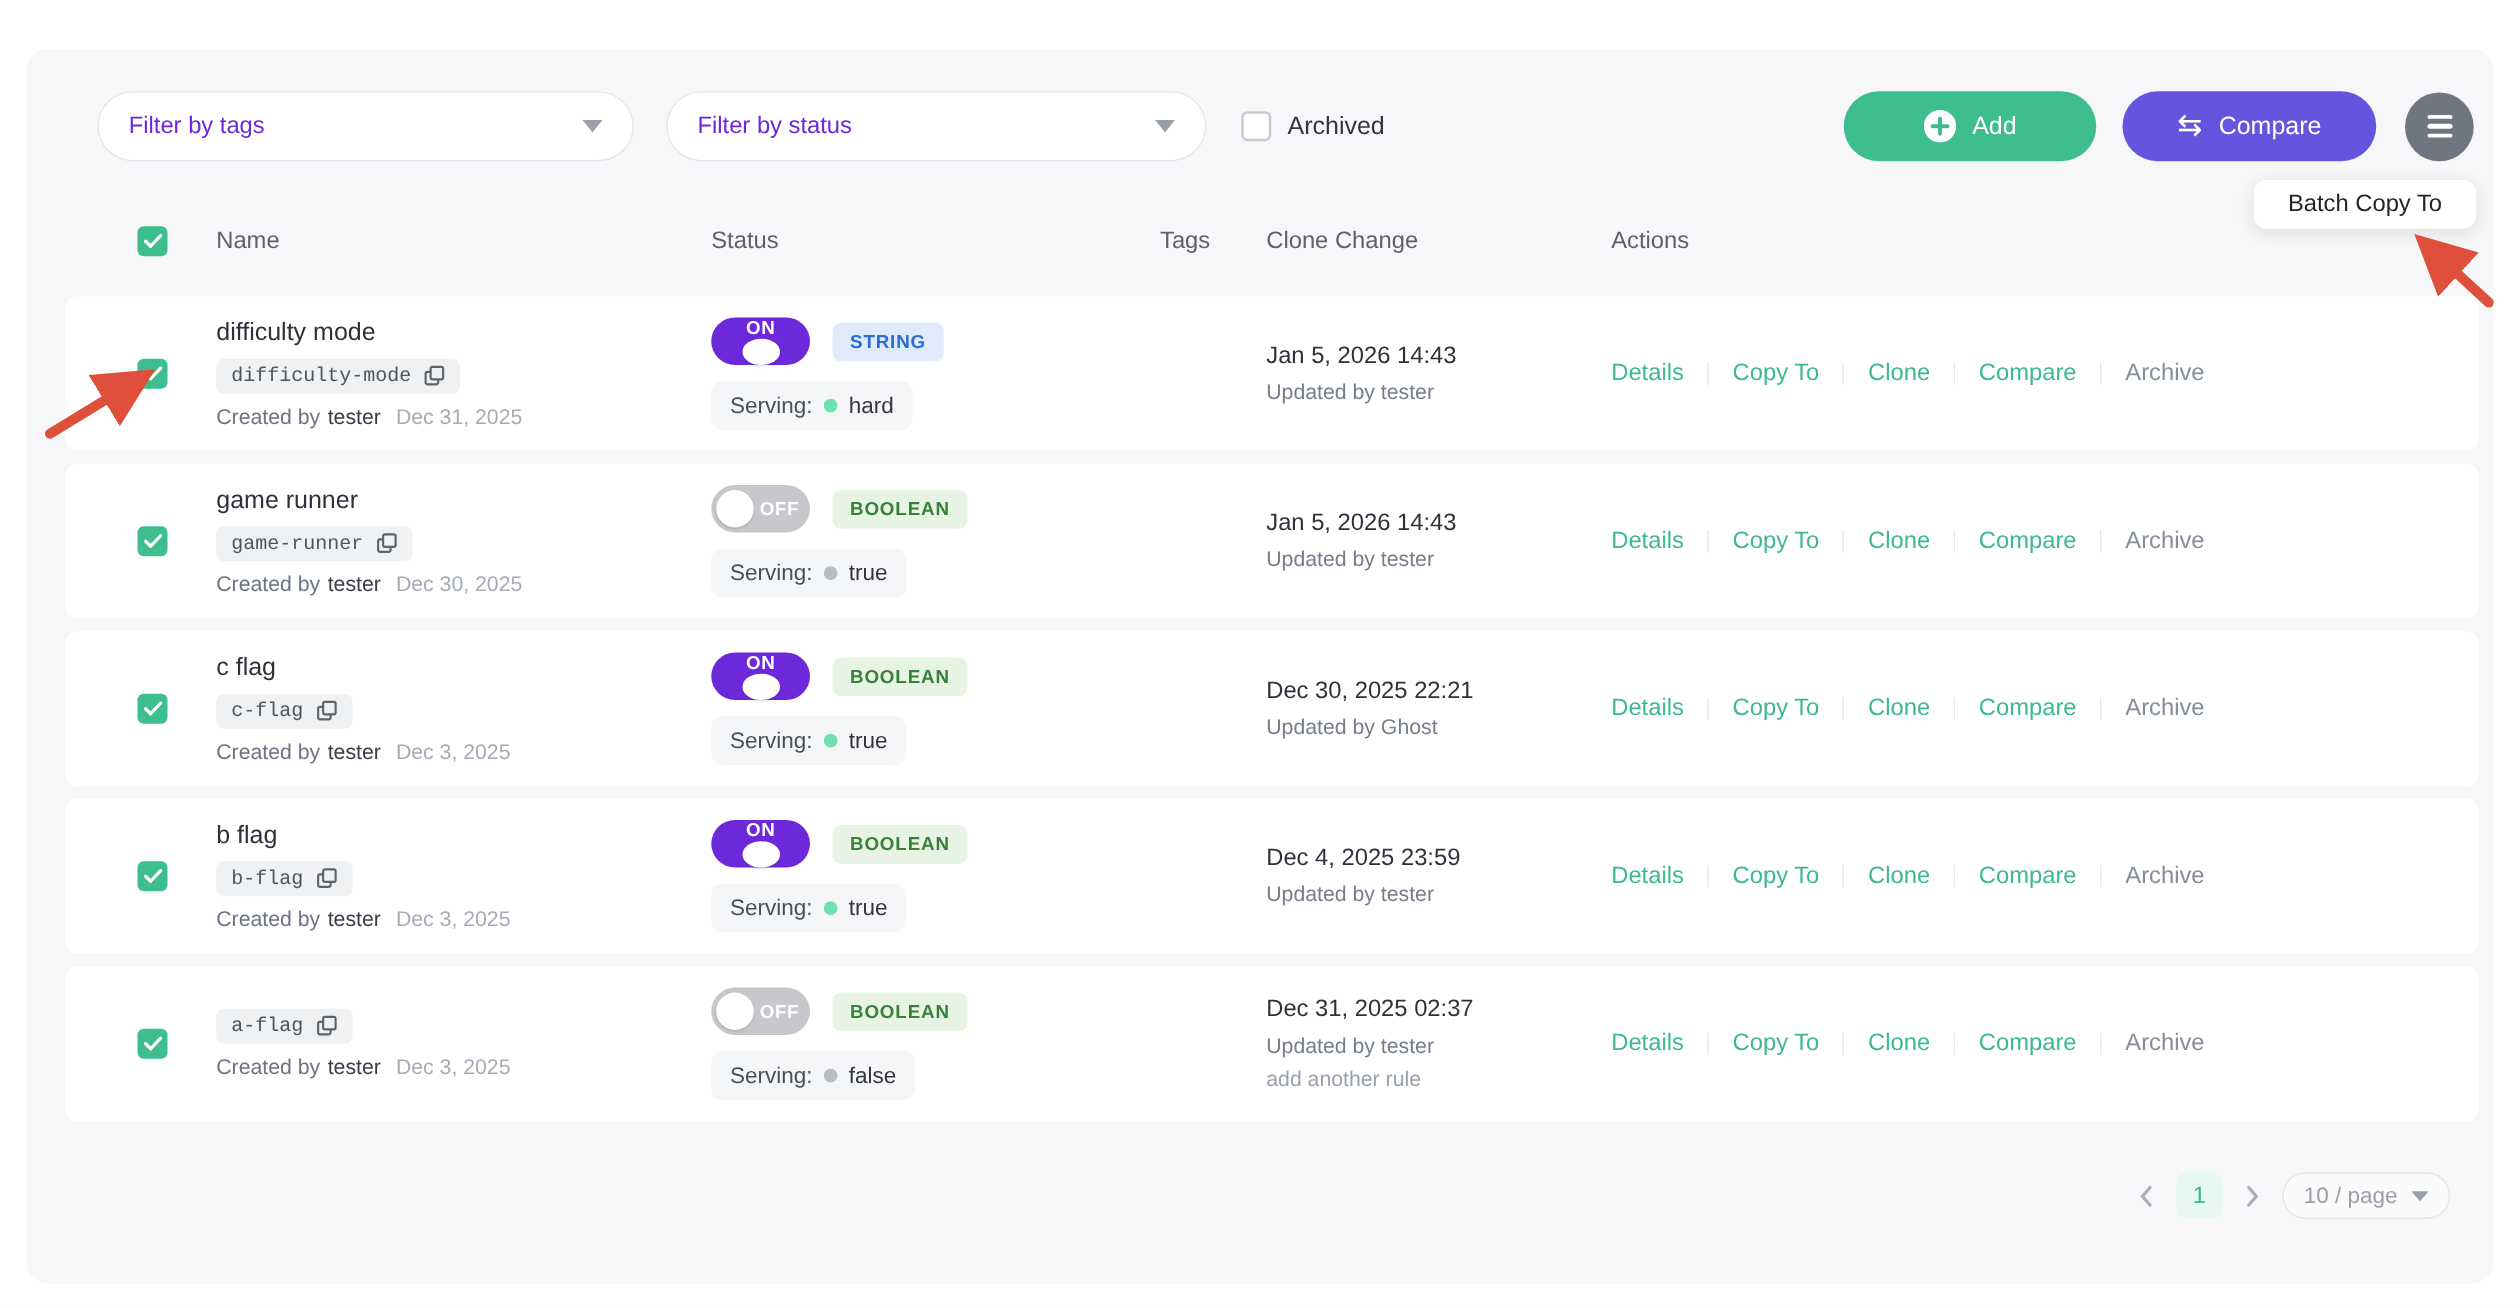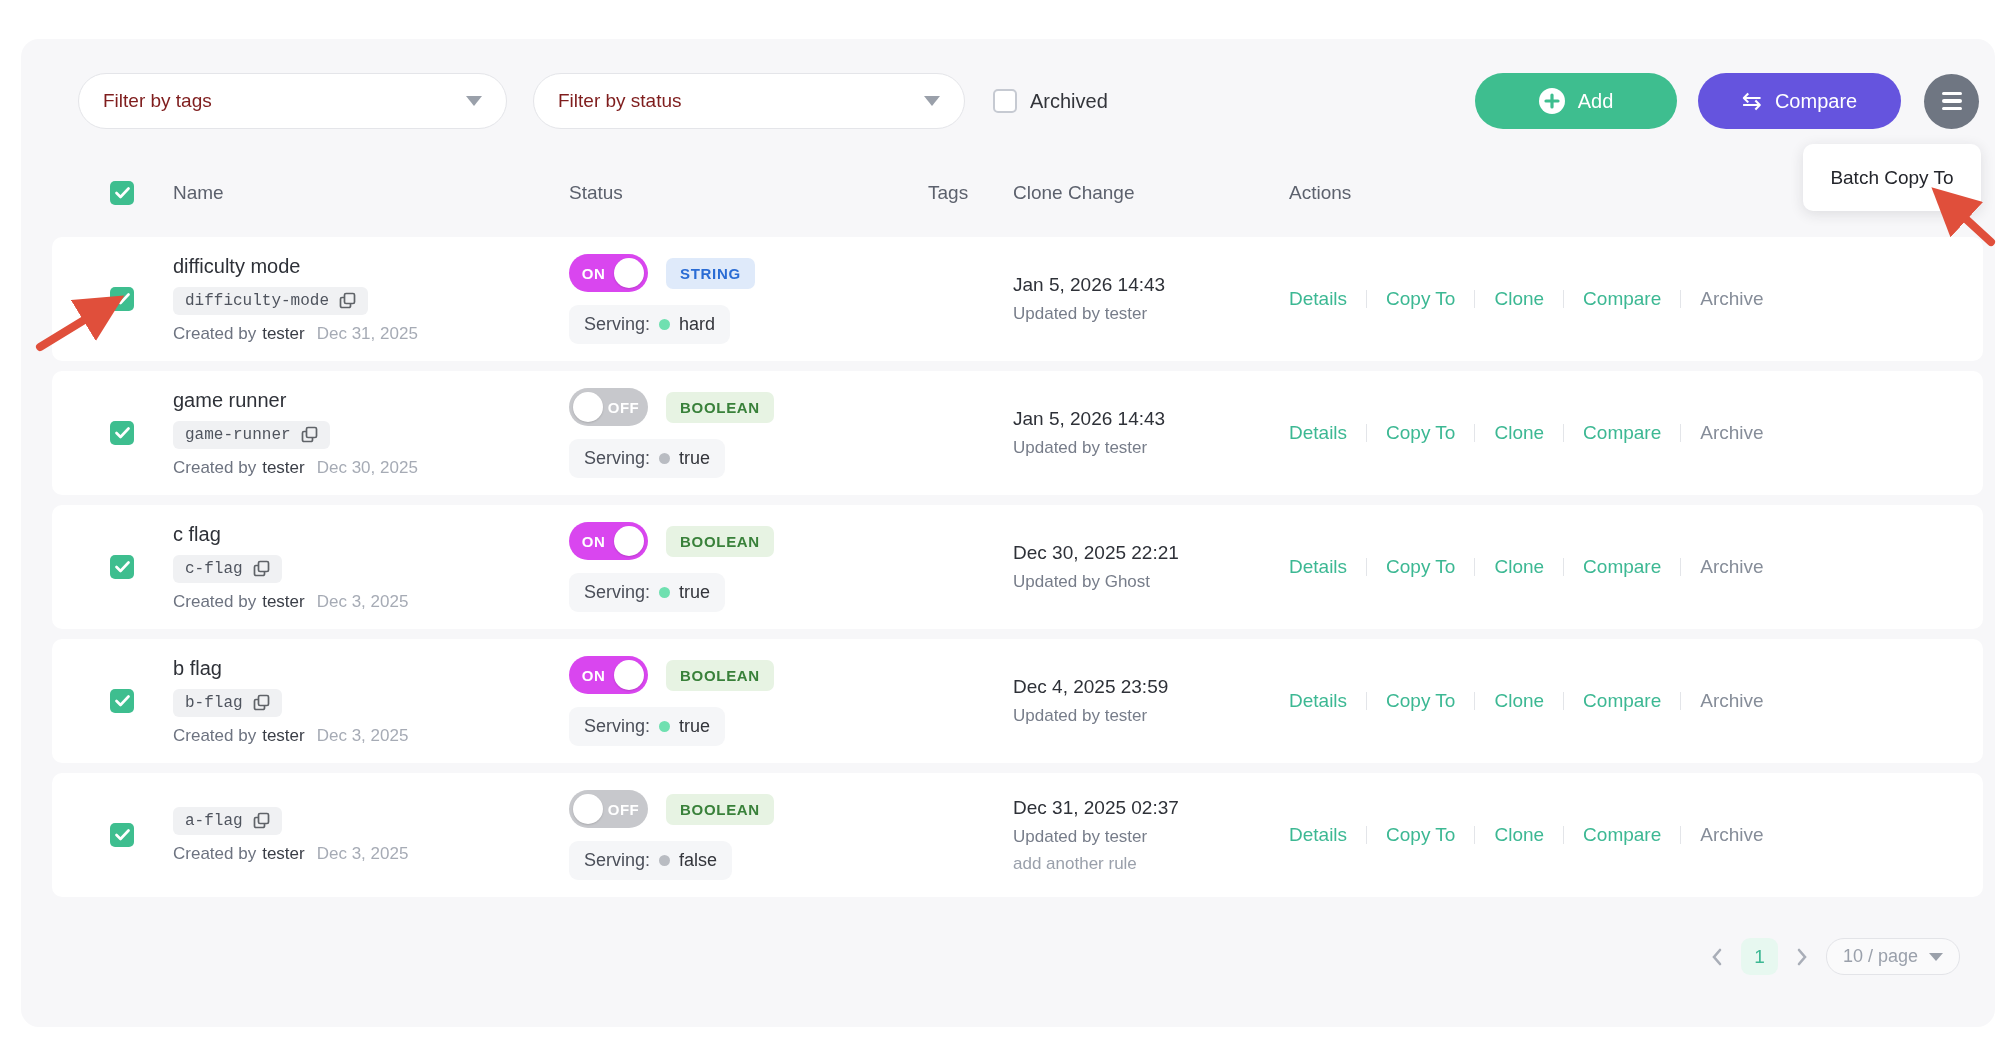--- a/index.html
+++ b/index.html
@@ -6,56 +6,56 @@
   body { margin:0; background:#ffffff; font-family:"Liberation Sans", sans-serif; color:#33353b; }
   .page { position:relative; width:2016px; height:1046px; background:#ffffff; overflow:hidden; }
   .panel { position:absolute; left:21px; top:39px; width:1974px; height:988px; background:#f7f7f9; border-radius:18px; }
 
   
   .filter-bar { position:absolute; left:31px; right:16px; top:34px; display:flex; align-items:center; }
   .pill { height:56px; background:#fff; border:1px solid #e4e5e9; border-radius:28px; display:flex; align-items:center; }
   .search-pill { width:332px; padding:0 20px; gap:13px; }
   .search-pill input { border:none; outline:none; flex:1; font-size:19px; font-family:"Liberation Sans",sans-serif; color:#33353b; background:transparent; }
   .search-pill input::placeholder { color:#b9bdc6; }
-  .select-pill { padding:0 24px; color:#7f1d1d; font-size:19px; cursor:pointer; }
+  .select-pill { padding:0 24px; color:#6d28d9; font-size:19px; cursor:pointer; }
   .select-tags { width:429px; margin-left:26px; }
   .select-status { width:432px; margin-left:26px; }
   .caret { width:0; height:0; border-left:8px solid transparent; border-right:8px solid transparent; border-top:10px solid #9aa0aa; margin-left:auto; }
   .archived { margin-left:28px; display:flex; align-items:center; gap:13px; font-size:20px; color:#33353b; cursor:pointer; }
   .cb-unchecked { width:24px; height:24px; border:2px solid #c6cad2; border-radius:5px; background:#fff; }
   .btn { height:56px; border:none; border-radius:28px; color:#fff; font-size:20px; font-family:"Liberation Sans",sans-serif; display:flex; align-items:center; justify-content:center; gap:13px; cursor:pointer; }
   .btn-add { width:202px; background:#3ebe8f; margin-left:auto;justify-content:center; }
   .btn-compare { width:203px; background:#6554de; margin-left:21px; }
   .compare-glyph { font-size:24px; line-height:1; }
   .menu-circle { width:55px; height:55px; border-radius:50%; background:#6f7682; border:none; margin-left:23px; display:flex; flex-direction:column; align-items:center; justify-content:center; gap:4px; cursor:pointer; }
   .menu-circle span { display:block; width:20px; height:3.5px; background:#fff; border-radius:2px; }
 
   
-  .popover { position:absolute; right:14px; top:105px; width:178px; height:67px; background:#fff; border-radius:10px; box-shadow:0 3px 14px rgba(31,35,41,.12); display:flex; align-items:center; justify-content:center; font-size:19px; color:#23252b; cursor:pointer; z-index:5; }
+  .popover { position:absolute; right:14px; top:105px; width:178px; height:39px; background:#fff; border-radius:10px; box-shadow:0 3px 14px rgba(31,35,41,.12); display:flex; align-items:center; justify-content:center; font-size:19px; color:#23252b; cursor:pointer; z-index:5; }
 
   
   .grid-cols { display:grid; grid-template-columns:121px 396px 359px 85px 276px 1fr; align-items:center; }
   .thead { position:absolute; left:31px; right:12px; top:131px; height:46px; color:#5c616d; font-size:19px; }
   .cell-check { padding-left:58px; }
   .rows { position:absolute; left:31px; right:12px; top:198px; display:flex; flex-direction:column; gap:10px; }
   .row { height:124px; background:#fff; border-radius:10px; }
 
   .cb-checked { width:24px; height:24px; background:#3ebe8f; border-radius:5px; display:flex; align-items:center; justify-content:center; cursor:pointer; }
 
   .flag-name { font-size:20px; color:#2e3138; margin-bottom:9px; }
   .key-chip { display:inline-flex; align-items:center; gap:10px; background:#f0f1f3; border-radius:6px; padding:5px 12px; font-family:"Liberation Mono",monospace; font-size:16px; color:#4f545e; margin-bottom:9px; width:fit-content; cursor:pointer; }
   .copy-icon { display:flex; }
   .created-line { font-size:17px; display:flex; align-items:flex-start; }
   .created-label { color:#6d7380; }
   .creator { color:#3a3e47; margin-left:6px; }
   .created-date { color:#a6abb5; margin-left:12px; }
 
   .status-top { display:flex; align-items:center; margin-bottom:13px; }
   .toggle { width:79px; height:38px; border-radius:19px; display:flex; align-items:center; padding:0 4px; cursor:pointer; }
-  .toggle.on { background:#d946ef; }
+  .toggle.on { background:#6d28d9;flex-direction:column; }
   .toggle.off { background:#c7c8cc; }
   .toggle .knob { width:30px; height:30px; background:#fff; border-radius:50%; box-shadow:0 1px 2px rgba(0,0,0,.15); }
   .toggle.off .knob { order:-1; }
   .toggle-label { color:#fff; font-weight:bold; font-size:15px; letter-spacing:.5px; flex:1; text-align:center; }
   .type-badge { height:31px; padding:0 14px; border-radius:7px; font-weight:bold; font-size:15px; letter-spacing:.7px; display:inline-flex; align-items:center; margin-left:18px; }
   .type-string { background:#dfeafa; color:#2a6cd4; }
   .type-boolean { background:#e7f3e3; color:#39813a; }
   .serving-chip { display:inline-flex; align-items:center; gap:9px; background:#f5f6f8; border-radius:9px; padding:9px 15px; font-size:18px; width:fit-content; }
   .serving-label { color:#4b4f59; }
   .dot { width:11px; height:11px; border-radius:50%; }

